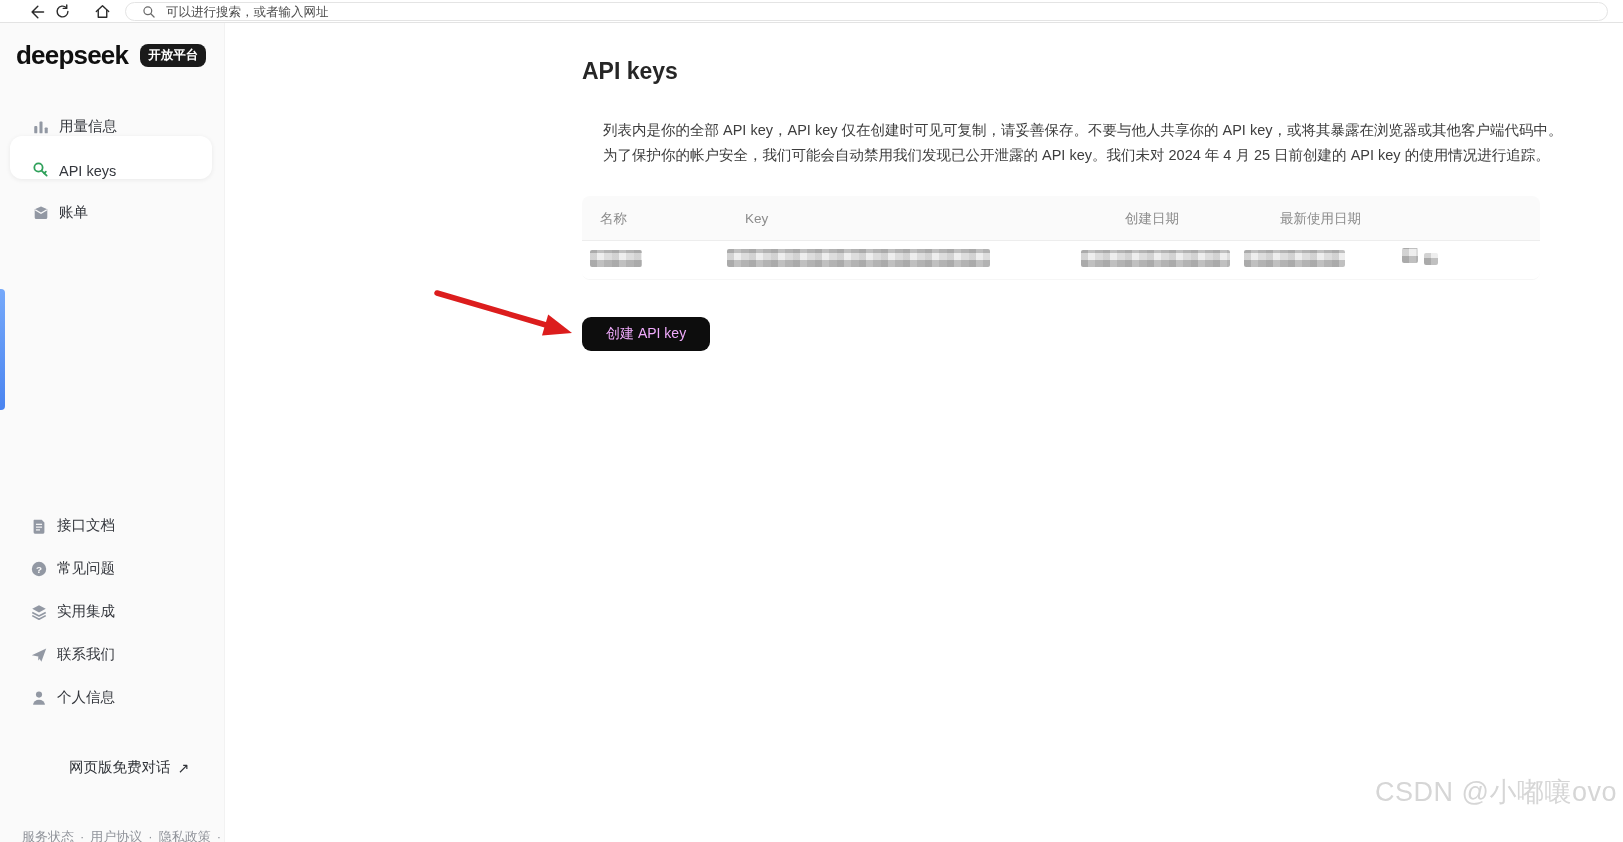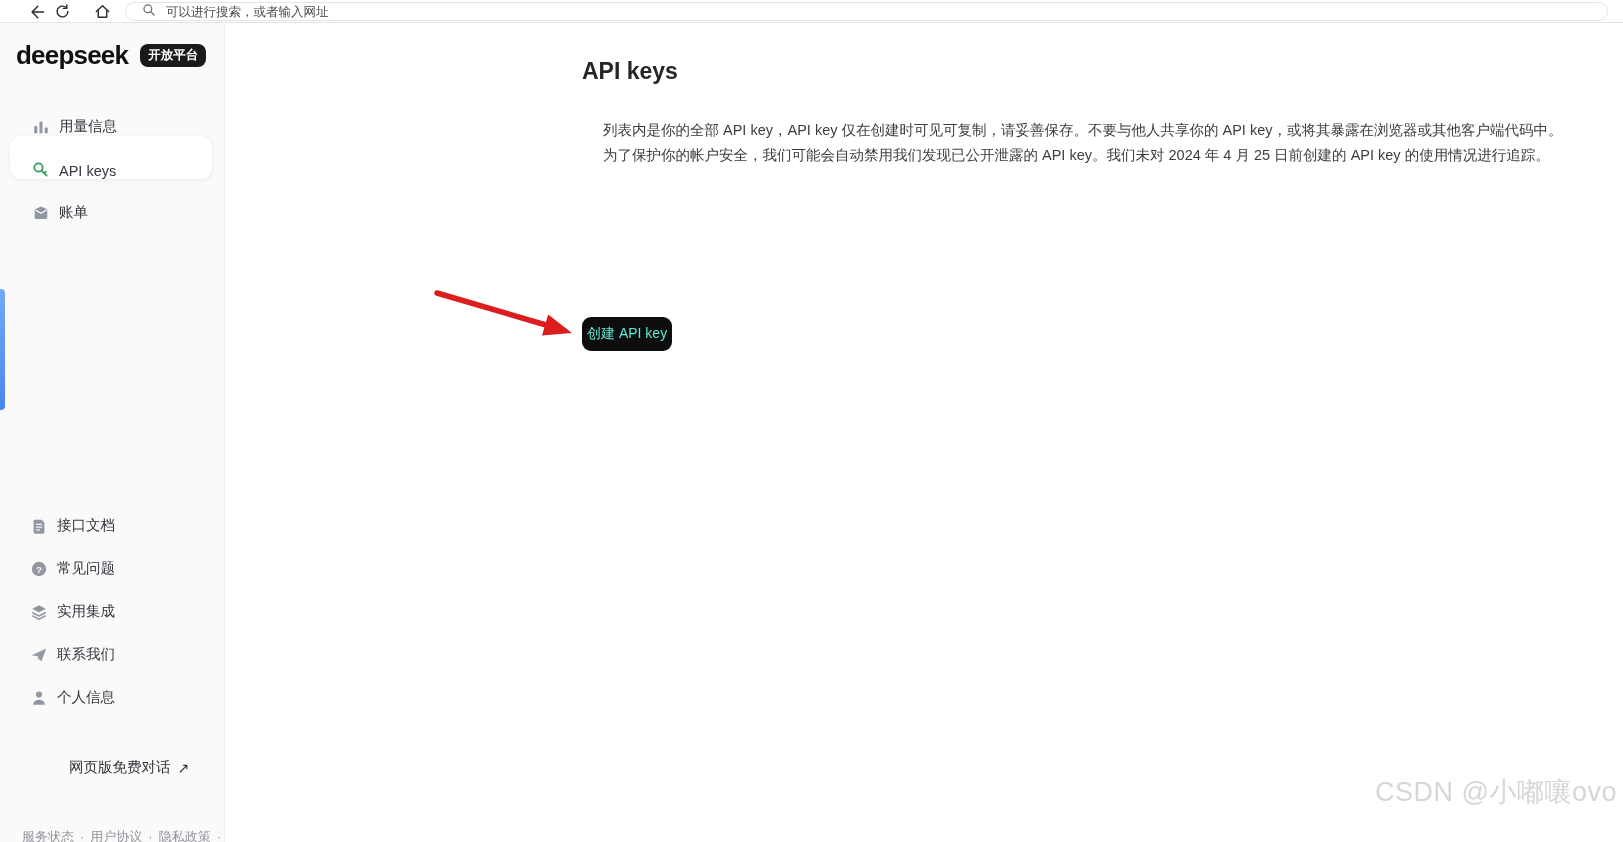--- a/index.html
+++ b/index.html
@@ -9,21 +9,21 @@
 
   
   .toolbar { position:absolute; left:0; top:0; width:100%; height:23px;
              background:#ffffff; border-bottom:1px solid #e3e3e3; }
   .tb-btn { position:absolute; top:1px; width:21px; height:21px; display:flex;
             align-items:center; justify-content:center; cursor:pointer; }
   .tb-btn svg { stroke:#2b2b2b; fill:none; stroke-width:1.8; stroke-linecap:round; stroke-linejoin:round; }
   .tb-back { left:26px; } .tb-refresh { left:52px; } .tb-home { left:92px; }
   .search-field { position:absolute; left:125px; right:15px; top:2px; height:19px;
                   background:#fff; border:1px solid #e4e4e4; border-radius:10px;
-                  display:flex; padding-left:16px; }
+                  display:flex; align-items:center; padding-left:16px; }
   .search-field svg { stroke:#6b6b6b; fill:none; stroke-width:1.6; stroke-linecap:round; }
   .search-field input { border:none; outline:none; background:transparent; flex:1;
                         font-size:12.5px; color:#333; padding-left:10px;
                         font-family:"Liberation Sans","DejaVu Sans",sans-serif; }
   .search-field input::placeholder { color:#4c4c4c; opacity:1; }
 
   
   .sidebar { position:absolute; left:0; top:23px; bottom:0; width:225px;
              background:#fafafa; border-right:1px solid #f2f2f2; }
   .logo-row { position:absolute; left:16px; top:17px; display:flex; align-items:center; }
@@ -62,22 +62,22 @@
   .thead { position:relative; height:45px; background:#fafafa;
            border-bottom:1px solid #ededed; }
   .th { position:absolute; top:0; height:45px; display:flex; align-items:center;
         font-size:13.5px; color:#8c8c8c; }
   .th-name { left:18px; } .th-key { left:163px; } .th-created { left:543px; } .th-used { left:698px; }
   .trow { position:relative; height:38px; background:#fff; }
   .px { position:absolute; border-radius:2px; filter:blur(0.4px);
         background-image:
           repeating-linear-gradient(0deg, rgba(125,125,125,.38) 0 7px, rgba(255,255,255,.22) 7px 14px),
           repeating-linear-gradient(90deg, #c6c6c6 0 7px, #e9e9e9 7px 14px, #d4d4d4 14px 22px); }
-  .create-btn { position:absolute; left:582px; top:317px; height:34px; padding:0 5px;
-                background:#0d0d0d; color:#5eead4; font-size:14px; border:none;
+  .create-btn { position:absolute; left:582px; top:317px; height:34px; padding:0 24px;
+                background:#0d0d0d; color:#f0abfc; font-size:14px; border:none;
                 border-radius:9px; cursor:pointer; display:flex; align-items:center;
                 font-family:"Liberation Sans","DejaVu Sans",sans-serif; }
 
   
   .red-arrow { position:absolute; left:420px; top:283px; pointer-events:none; }
   .watermark { position:absolute; right:6px; bottom:32px; font-size:27px; color:#d6d6d6;
                letter-spacing:0.5px; text-shadow:1px 1px 0 rgba(255,255,255,0.95); }
 </style>
 </head>
 <body>
@@ -218,20 +218,36 @@
     </div>
   </div>
 
   <div class="blue-strip"></div>
 
   <h1 class="page-title">API keys</h1>
 
   <div class="desc" style="top:118px">列表内是你的全部 API key，API key 仅在创建时可见可复制，请妥善保存。不要与他人共享你的 API key，或将其暴露在浏览器或其他客户端代码中。</div>
   <div class="desc" style="top:143px">为了保护你的帐户安全，我们可能会自动禁用我们发现已公开泄露的 API key。我们未对 2024 年 4 月 25 日前创建的 API key 的使用情况进行追踪。</div>
 
+  <div class="table-card">
+    <div class="thead">
+      <div class="th th-name">名称</div>
+      <div class="th th-key">Key</div>
+      <div class="th th-created">创建日期</div>
+      <div class="th th-used">最新使用日期</div>
+    </div>
+    <div class="trow">
+      <div class="px" style="left:8px;   top:9px;  width:52px;  height:17px;"></div>
+      <div class="px" style="left:145px; top:8px;  width:263px; height:18px;"></div>
+      <div class="px" style="left:499px; top:9px;  width:149px; height:17px;"></div>
+      <div class="px" style="left:662px; top:9px;  width:101px; height:17px;"></div>
+      <div class="px" style="left:820px; top:7px;  width:16px;  height:15px;"></div>
+      <div class="px" style="left:842px; top:12px; width:14px;  height:12px;"></div>
+    </div>
+  </div>
 
   <button class="create-btn">创建 API key</button>
 
   <svg class="red-arrow" width="165" height="62" viewBox="0 0 165 62">
     <line x1="17" y1="10" x2="126" y2="42" stroke="#dc1d1d" stroke-width="5.5" stroke-linecap="round"></line>
     <polygon points="152,50 128.2,31.6 122,52.6" fill="#dc1d1d"></polygon>
   </svg>
 
   <div class="watermark">CSDN @小嘟嚷ovo</div>
 

